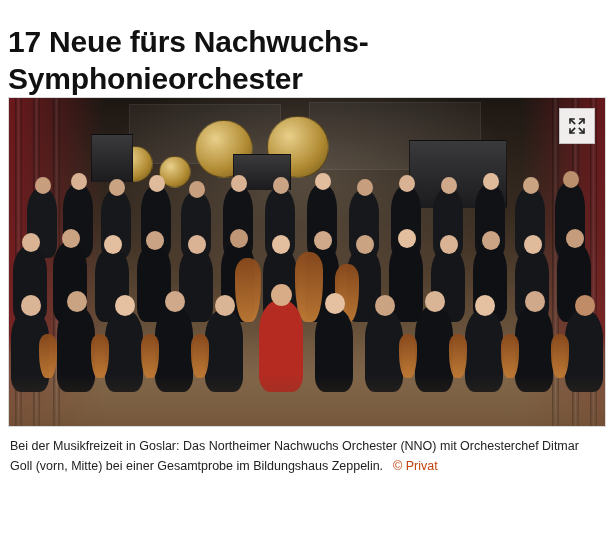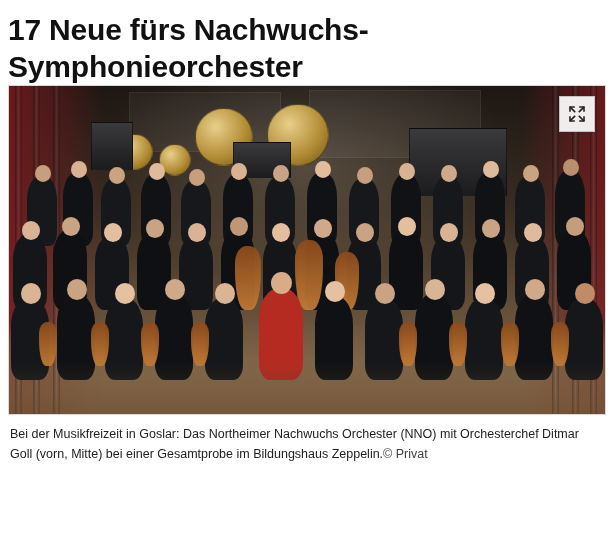--- a/index.html
+++ b/index.html
@@ -19,21 +19,21 @@
     height: 550px;
     position: relative;
     box-sizing: border-box;
     padding: 0 8px;
   }
   .headline {
     font-size: 30px;
     line-height: 1.22;
     font-weight: bold;
     color: #111111;
-    margin: 12px 0 0 0;
+    margin: 24px 0 0 0;
     letter-spacing: -0.2px;
   }
   .timestamp {
     font-size: 11.5px;
     color: #555555;
     margin-top: 22px;
     margin-bottom: 8px;
     letter-spacing: 0.1px;
   }
   .figure {
@@ -135,22 +135,22 @@
   }
   .expand-btn svg { display: block; }
   .caption {
     font-size: 12.5px;
     line-height: 1.62;
     color: #222222;
     padding: 9px 2px 0 2px;
     max-width: 592px;
   }
   .credit {
-    color: #404040;
-    margin-left: 0;
+    color: #c2410c;
+    margin-left: 10px;
   }
 </style>
 </head>
 <body>
 
 <div class="page">
 
   <h1 class="headline">17 Neue fürs Nachwuchs-Symphonieorchester</h1>
 
 

